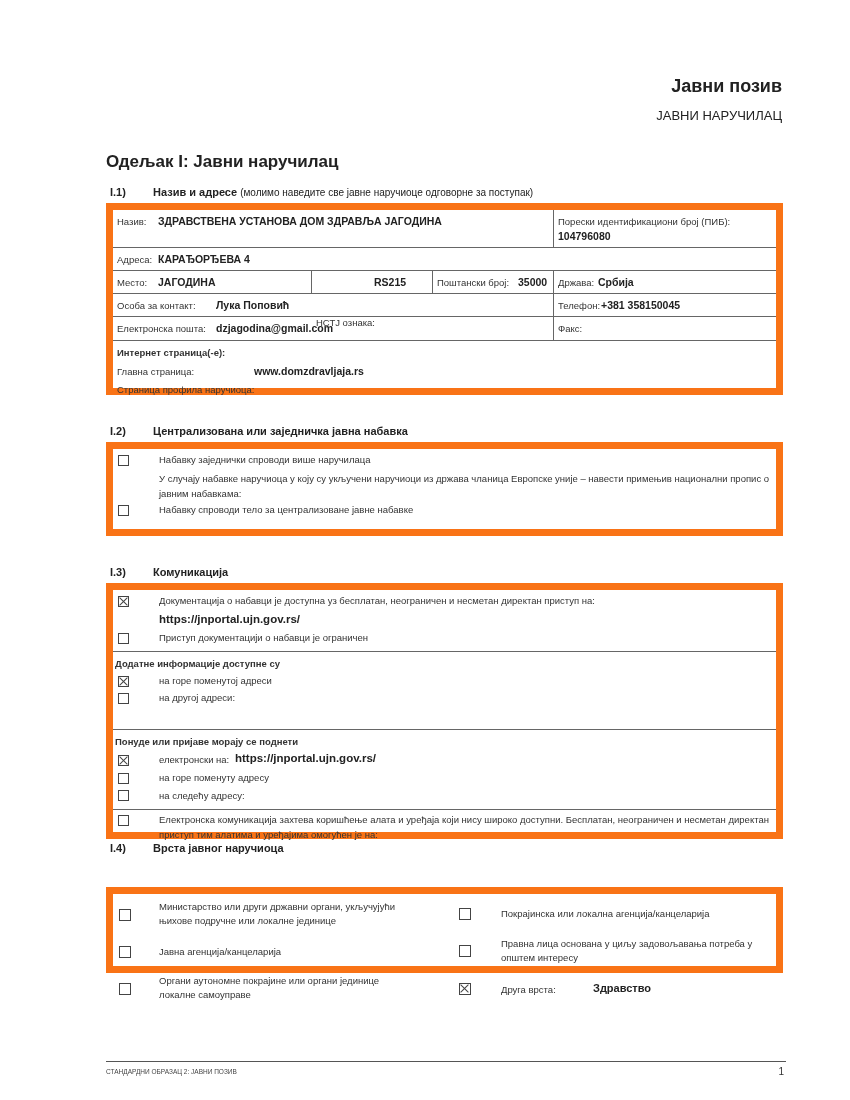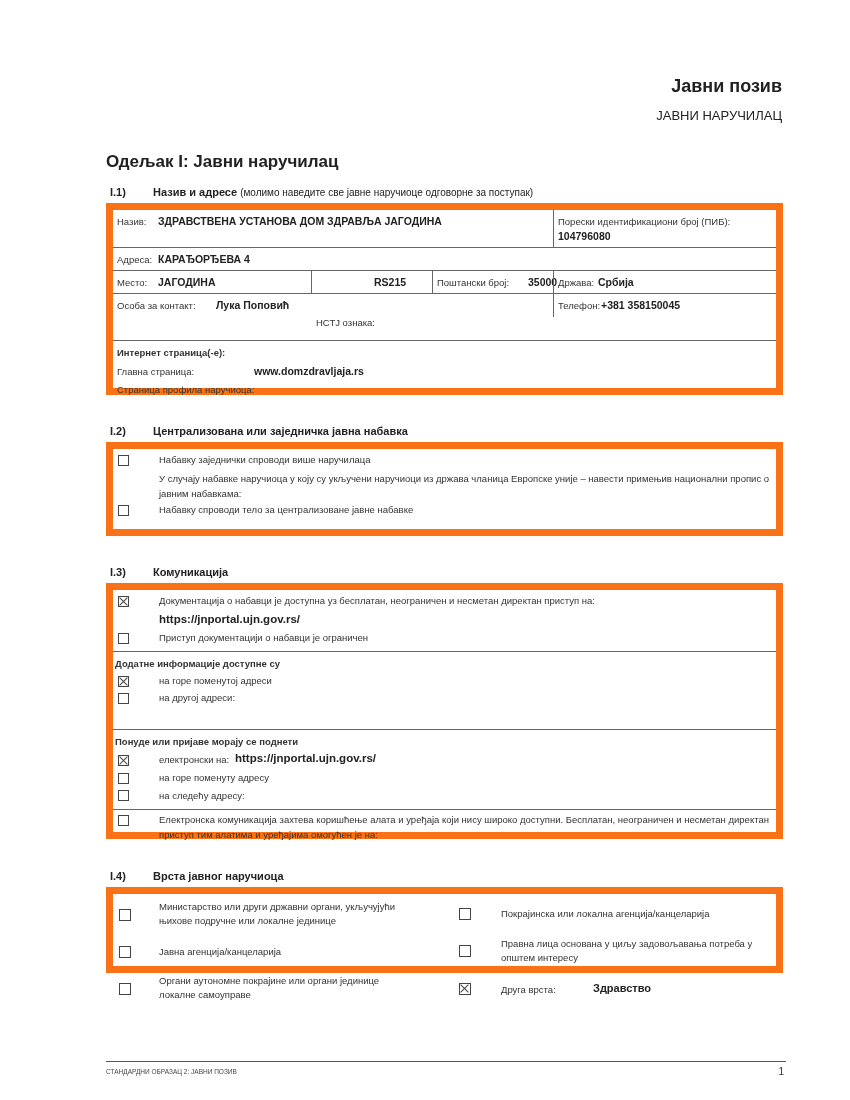--- a/index.html
+++ b/index.html
@@ -63,37 +63,44 @@
 
   <div class="row" style="top:60px; height:23px;">
     <div class="txt lbl" style="left:4px; top:6px;">Место:</div>
     <div class="txt val" style="left:45px; top:5px;">ЈАГОДИНА</div>
     <div class="cell" style="left:198px;">
       <div class="txt lbl" style="left:4px; top:6px;margin-top:40px;">НСТЈ ознака:</div>
       <div class="txt val" style="left:62px; top:5px;">RS215</div>
     </div>
     <div class="cell" style="left:319px;">
       <div class="txt lbl" style="left:4px; top:6px;">Поштански број:</div>
-      <div class="txt val" style="left:95px; top:5px;">35000</div>
+      <div class="txt val" style="left:85px; top:5px;">35000</div>
     </div>
     <div class="cell" style="left:440px;">
       <div class="txt lbl" style="left:4px; top:6px;">Држава:</div>
       <div class="txt val" style="left:44px; top:5px;">Србија</div>
     </div>
   </div>
 
   <div class="row" style="top:83px; height:23px;">
     <div class="txt lbl" style="left:4px; top:6px;">Особа за контакт:</div>
     <div class="txt val" style="left:103px; top:5px;">Лука Поповић</div>
     <div class="cell" style="left:440px;">
       <div class="txt lbl" style="left:4px; top:6px;">Телефон:</div>
       <div class="txt val" style="left:47px; top:5px;">+381 358150045</div>
     </div>
   </div>
 
+  <div class="row" style="top:106px; height:24px;">
+    <div class="txt lbl" style="left:4px; top:6px;">Електронска пошта:</div>
+    <div class="txt val" style="left:103px; top:5px;">dzjagodina@gmail.com</div>
+    <div class="cell" style="left:440px;">
+      <div class="txt lbl" style="left:4px; top:6px;">Факс:</div>
+    </div>
+  </div>
 
   <div class="row" style="top:130px; height:61px;">
     <div class="txt lbl" style="left:4px; top:6px; font-weight:bold;">Интернет страница(-е):</div>
     <div class="txt lbl" style="left:4px; top:25px;">Главна страница:</div>
     <div class="txt val" style="left:141px; top:24px;">www.domzdravljaja.rs</div>
     <div class="txt lbl" style="left:4px; top:43px;">Страница профила наручиоца:</div>
   </div>
 </div>
 
 <div class="sub-head" style="top:425px;">
@@ -136,21 +143,21 @@
     <div class="cb" style="left:5px; top:60px;"></div>
     <div class="item-text" style="left:46px; top:58px;">на следећу адресу:</div>
   </div>
 
   <div class="row" style="top:219px; height:36px;">
     <div class="cb" style="left:5px; top:5px;"></div>
     <div class="item-text" style="left:46px; top:2px; width:620px; white-space:normal;">Електронска комуникација захтева коришћење алата и уређаја који нису широко доступни. Бесплатан, неограничен и несметан директан приступ тим алатима и уређајима омогућен је на:</div>
   </div>
 </div>
 
-<div class="sub-head" style="top:870px;">
+<div class="sub-head" style="top:842px;">
   <span class="num">I.4)</span><span>Врста јавног наручиоца</span>
 </div>
 <div class="box" style="top:887px; height:86px;">
 
   <div class="cb" style="left:6px; top:15px; width:12px; height:12px;"></div>
   <div class="item-text" style="left:46px; top:6px; width:250px; line-height:14px; white-space:normal;">Министарство или други државни органи, укључујући њихове подручне или локалне јединице</div>
   <div class="cb" style="left:6px; top:52px; width:12px; height:12px;"></div>
   <div class="item-text" style="left:46px; top:50px;">Јавна агенција/канцеларија</div>
   <div class="cb" style="left:6px; top:89px; width:12px; height:12px;"></div>
   <div class="item-text" style="left:46px; top:80px; width:250px; line-height:14px; white-space:normal;">Органи аутономне покрајине или органи јединице локалне самоуправе</div>

